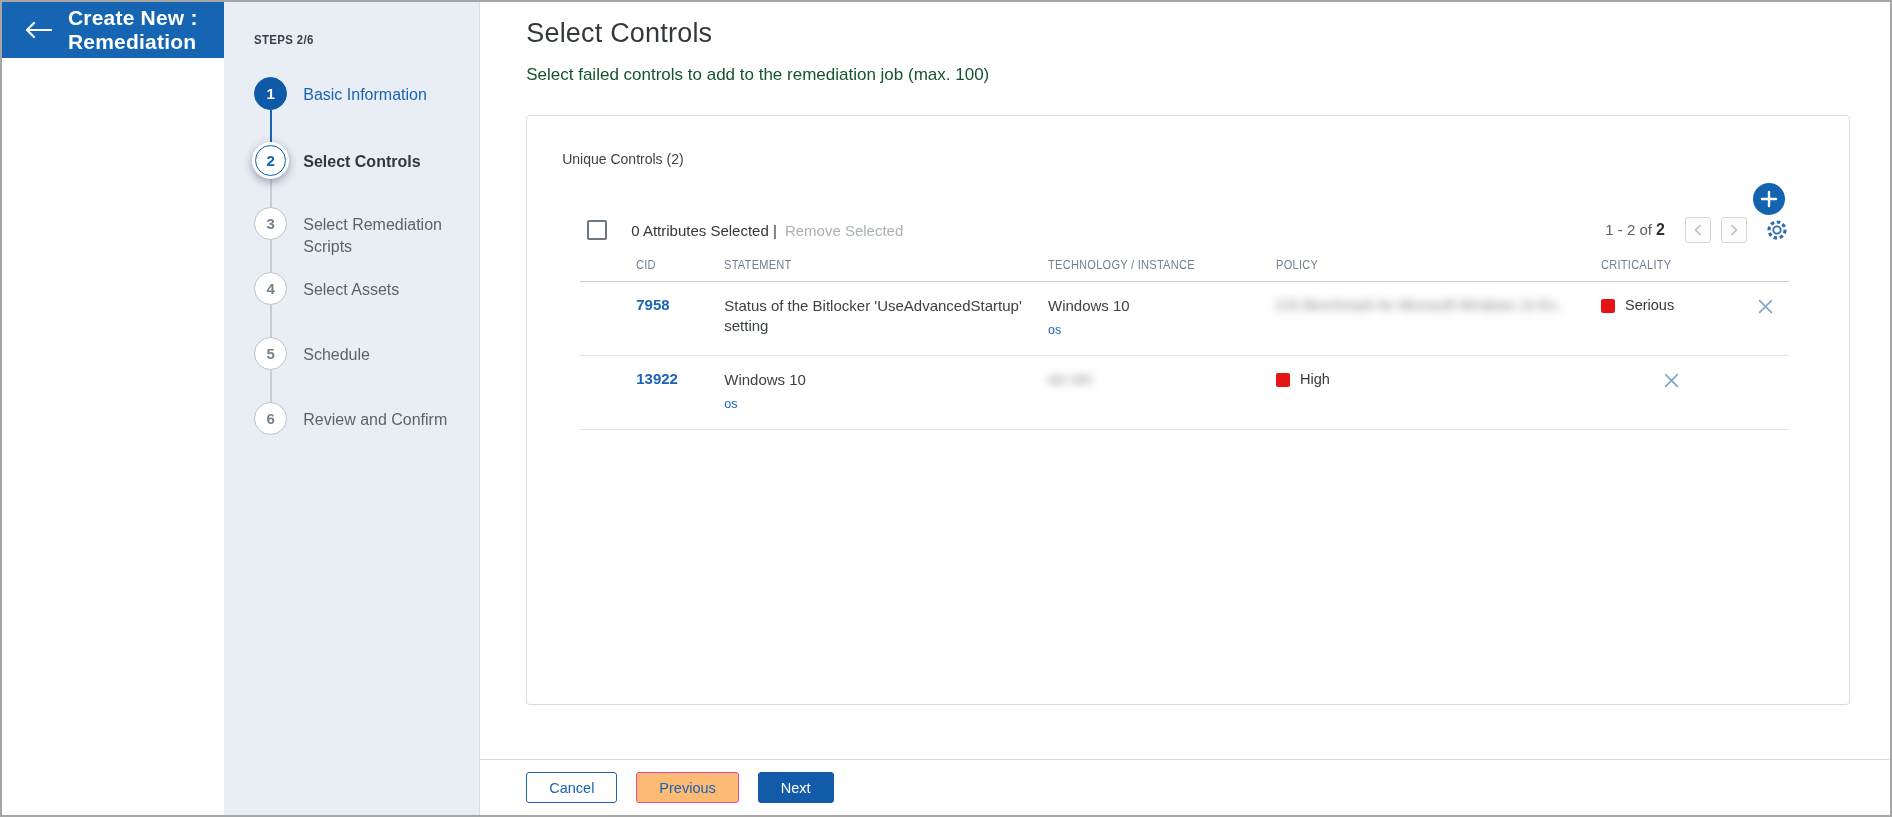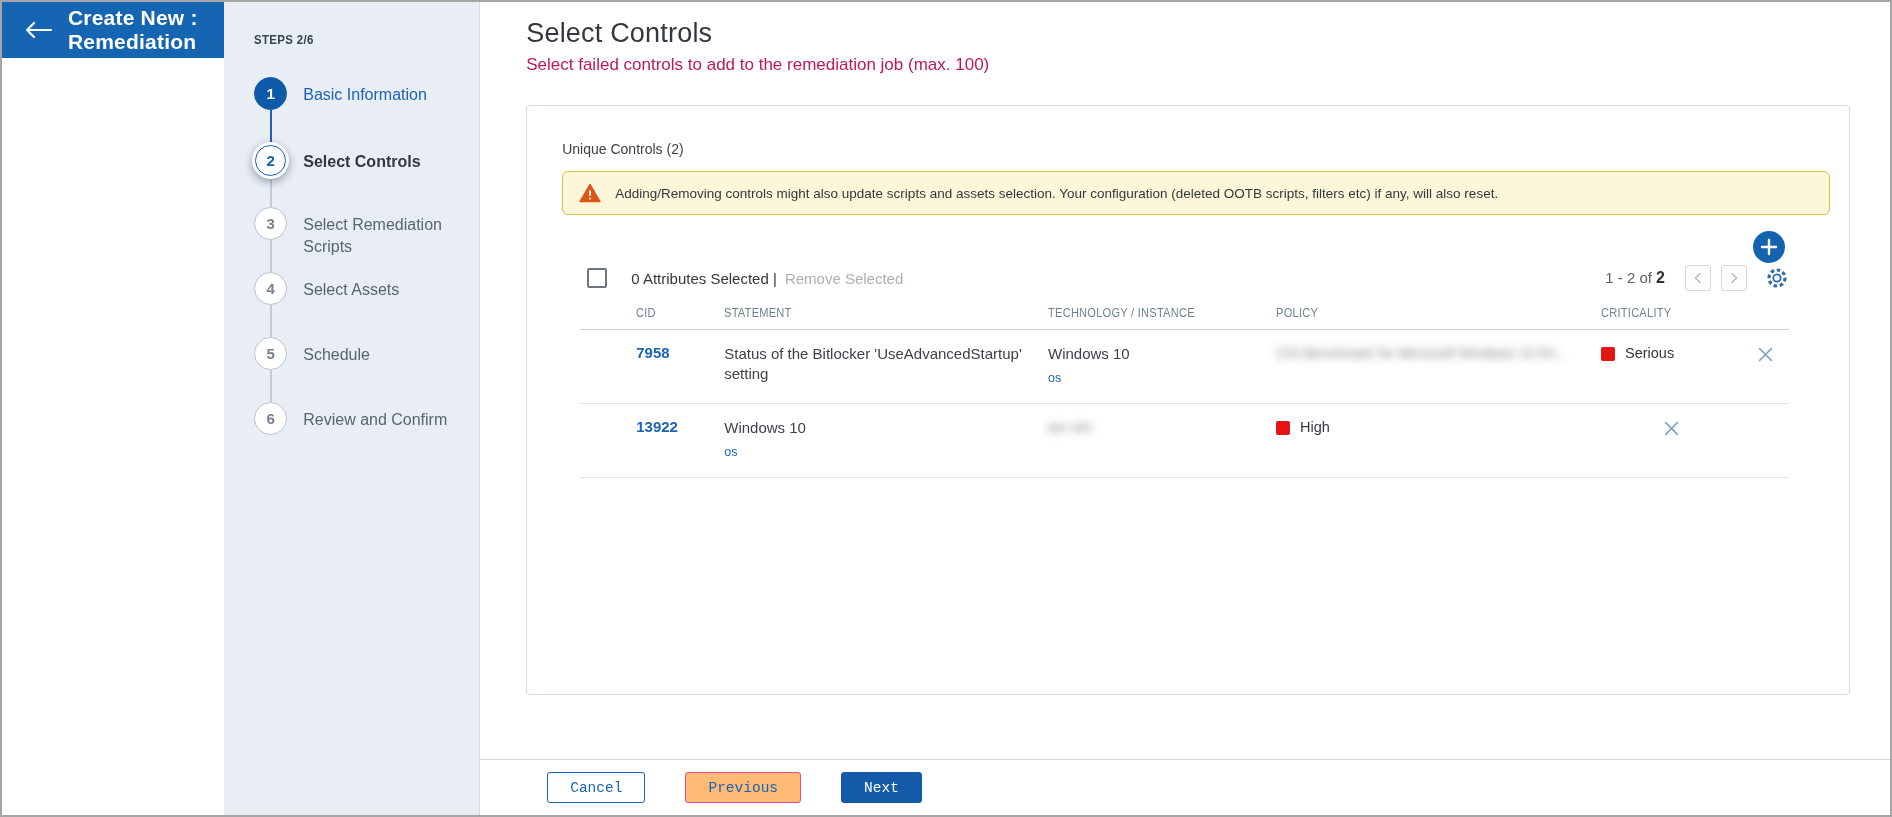--- a/index.html
+++ b/index.html
@@ -60,21 +60,21 @@
     position: absolute; left: 16px; top: 33px; bottom: -2px; width: 2px;
     background: #c3cdd6; z-index: 1;
   }
   .step.completed .connector { background: #1b63b0; }
   .step:last-child .connector { display: none; }
 
   
   .main { flex: 1; display: flex; flex-direction: column; background: #fff; min-width: 0; }
   .main-scroll { flex: 1; padding: 16px 40px 0 46px; }
   .page-title { font-size: 27px; color: #33383d; font-weight: 500; letter-spacing: 0.2px; }
-  .page-subtitle { font-size: 17px; color: #be185d; margin-top: 6px; }
+  .page-subtitle { font-size: 17px; color: #14532d; margin-top: 16px; }
 
   
   .card {
     margin-top: 30px; border: 1px solid #d9dce0; border-radius: 4px;
     min-height: 590px; padding: 26px 18px 20px 18px; background: #fff;
   }
   .card-title { font-size: 19px; font-weight: bold; color: #2f3338; padding-left: 17px; }
   .card-subtitle { font-size: 14px; color: #3c4247; margin-top: 9px; padding-left: 17px; }
 
   .warning-banner {
@@ -116,21 +116,21 @@
   .cell { font-size: 15px; color: #3c4247; padding-right: 16px; line-height: 1.35; }
   .tech-sub { display: block; font-size: 12.5px; color: #1a63b5; margin-top: 6px; }
   .blurred { filter: blur(4px); color: #7d828a; font-size: 14px; user-select: none; white-space: nowrap; overflow: hidden; display: inline-block; max-width: 300px; }
   .crit { display: flex; align-items: center; gap: 10px; }
   .crit-square { width: 14px; height: 14px; border-radius: 2px; flex: 0 0 14px; }
   .crit-label { font-size: 14.5px; color: #33383d; }
   .close-btn { background: none; border: none; cursor: pointer; padding: 4px; margin-top: -2px; }
 
   
   .footer { flex: 0 0 auto; border-top: 1px solid #d5d8db; padding: 12px 0 12px 46px; display: flex; gap: 19px; background: #fff; }
-  .btn { height: 31px; border-radius: 3px; font-size: 14.5px; padding: 0 22px; cursor: pointer; font-family: Liberation Mono, monospace; margin-left: 21px; }
+  .btn { height: 31px; border-radius: 3px; font-size: 14.5px; padding: 0 22px; cursor: pointer; font-family: Liberation Sans, sans-serif; }
   .btn-cancel { background: #fff; border: 1px solid #1a63b5; color: #1a63b5; }
   .btn-previous { background: #fdba74; border: 1px solid #ec4899; color: #1a63b5; }
   .btn-next { background: #135ba8; border: 1px solid #135ba8; color: #fff; font-weight: 500; }
 </style>
 </head>
 <body>
 
 <div class="frame">
 
   <div class="topbar">
@@ -188,30 +188,20 @@
     </div>
 
     <div class="main">
       <div class="main-scroll">
         <div class="page-title">Select Controls</div>
         <div class="page-subtitle">Select failed controls to add to the remediation job (max. 100)</div>
 
         <div class="card">
           <div class="card-subtitle">Unique Controls (2)</div>
 
-          <div class="warning-banner">
-            <span style="display:flex;">
-              <svg width="22" height="20" viewBox="0 0 24 22">
-                  <path d="M12 1.5 L23 20.5 H1 Z" fill="#db5715" stroke="#db5715" stroke-width="1.5" stroke-linejoin="round"></path>
-                  <rect x="10.9" y="8" width="2.2" height="6.2" rx="1" fill="#fdf7d9"></rect>
-                  <rect x="10.9" y="16" width="2.2" height="2.2" rx="1" fill="#fdf7d9"></rect>
-                </svg>
-            </span>
-            <span class="warning-text">Adding/Removing controls might also update scripts and assets selection. Your configuration (deleted OOTB scripts, filters etc) if any, will also reset.</span>
-          </div>
 
           <div class="add-row">
             <button class="plus-btn">
               <span style="display:flex;">
                 <svg width="18" height="18" viewBox="0 0 18 18">
                     <path d="M9 2 V16 M2 9 H16" stroke="#fff" stroke-width="2.4" stroke-linecap="round"></path>
                   </svg>
               </span>
             </button>
           </div>

